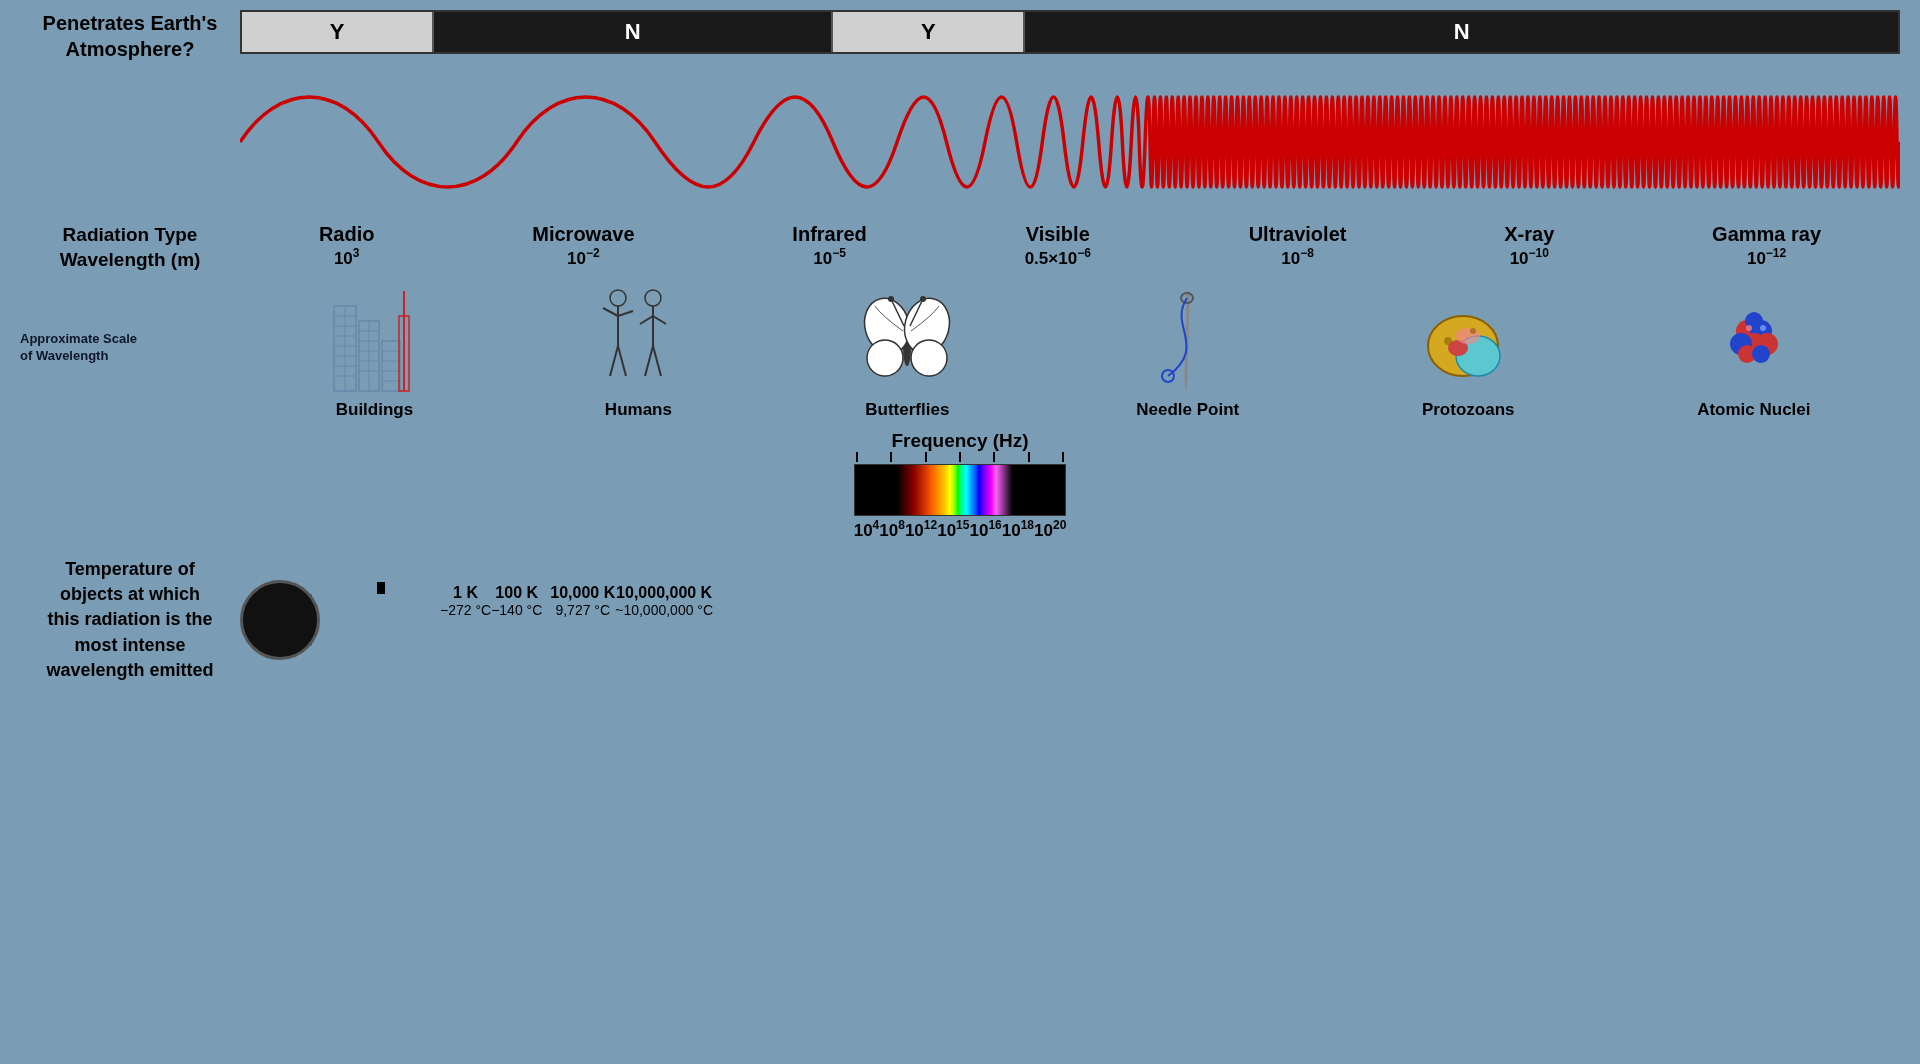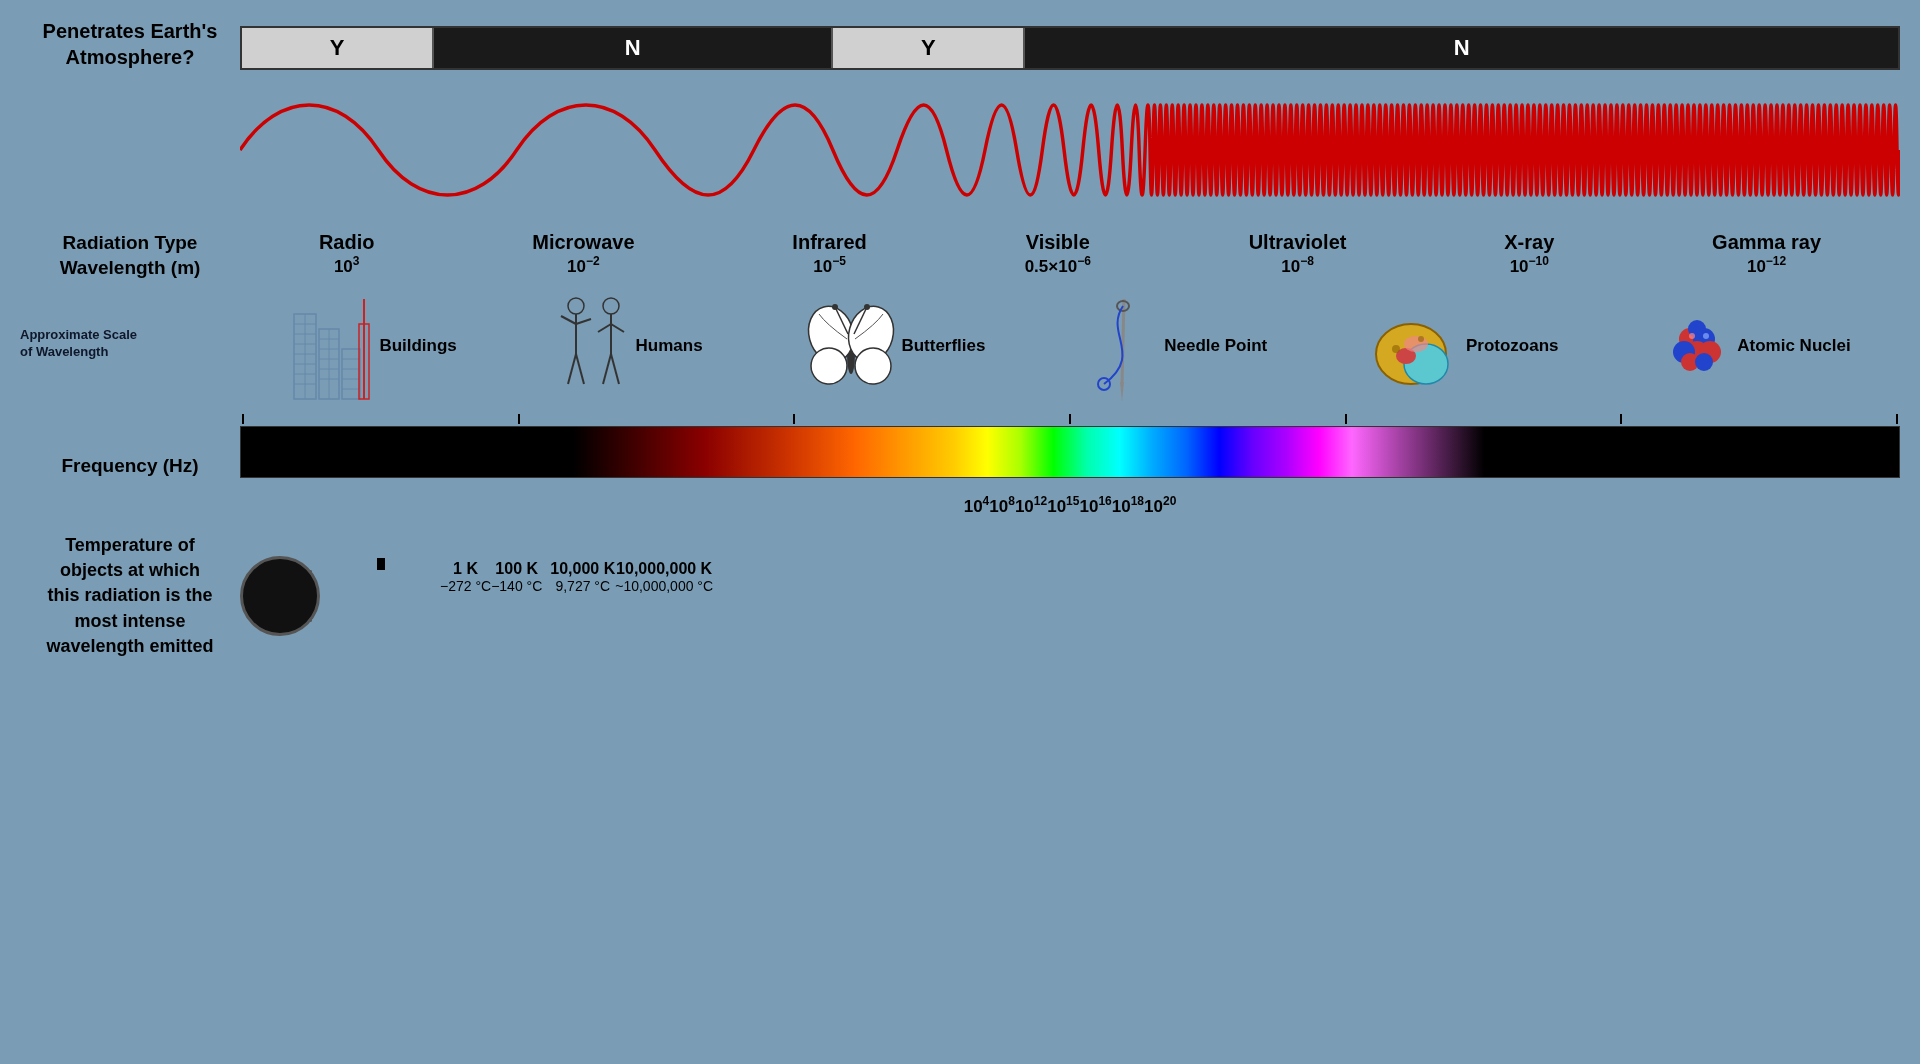--- a/index.html
+++ b/index.html
@@ -15,22 +15,21 @@
     .main-container {
       width: 1920px;
       height: 1064px;
       position: relative;
       padding: 10px 20px;
     }
 
     
     .atmosphere-row {
       display: flex;
-      align-items: flex-end;
-      margin-top: 8px;
+      align-items: flex-start;
     }
     .row-label {
       width: 220px;
       min-width: 220px;
       text-align: center;
       font-size: 20px;
       font-weight: bold;
       color: #000;
       line-height: 1.3;
     }
@@ -110,39 +109,41 @@
     }
     .scale-icons {
       flex: 1;
       display: flex;
       justify-content: space-around;
       align-items: flex-end;
     }
     .scale-item {
       text-align: center;
       display: flex;
+      flex-direction: column;
       align-items: center;
     }
     .icon-area {
       height: 120px;
       display: flex;
       align-items: flex-end;
       justify-content: center;
     }
     .scale-name {
       font-size: 17px;
       font-weight: bold;
       margin-top: 4px;
     }
 
     
     .freq-row {
       display: flex;
       align-items: center;
       margin-top: 10px;
+      flex-direction: column;
     }
     .freq-label-col {
       width: 220px;
       min-width: 220px;
       font-size: 19px;
       font-weight: bold;
       color: #000;
       text-align: center;
     }
     .freq-bar-col {
@@ -174,21 +175,21 @@
         #ff66ff 67%,
         #000000 75%,
         #000000 100%
       );
       border: 1px solid #333;
       position: relative;
     }
     .freq-numbers {
       display: flex;
       justify-content: center;
-      margin-top: 16px;
+      margin-top: 2px;
     }
     .freq-num {
       font-size: 17px;
       font-weight: bold;
     }
 
     
     .temp-row {
       display: flex;
       align-items: center;

